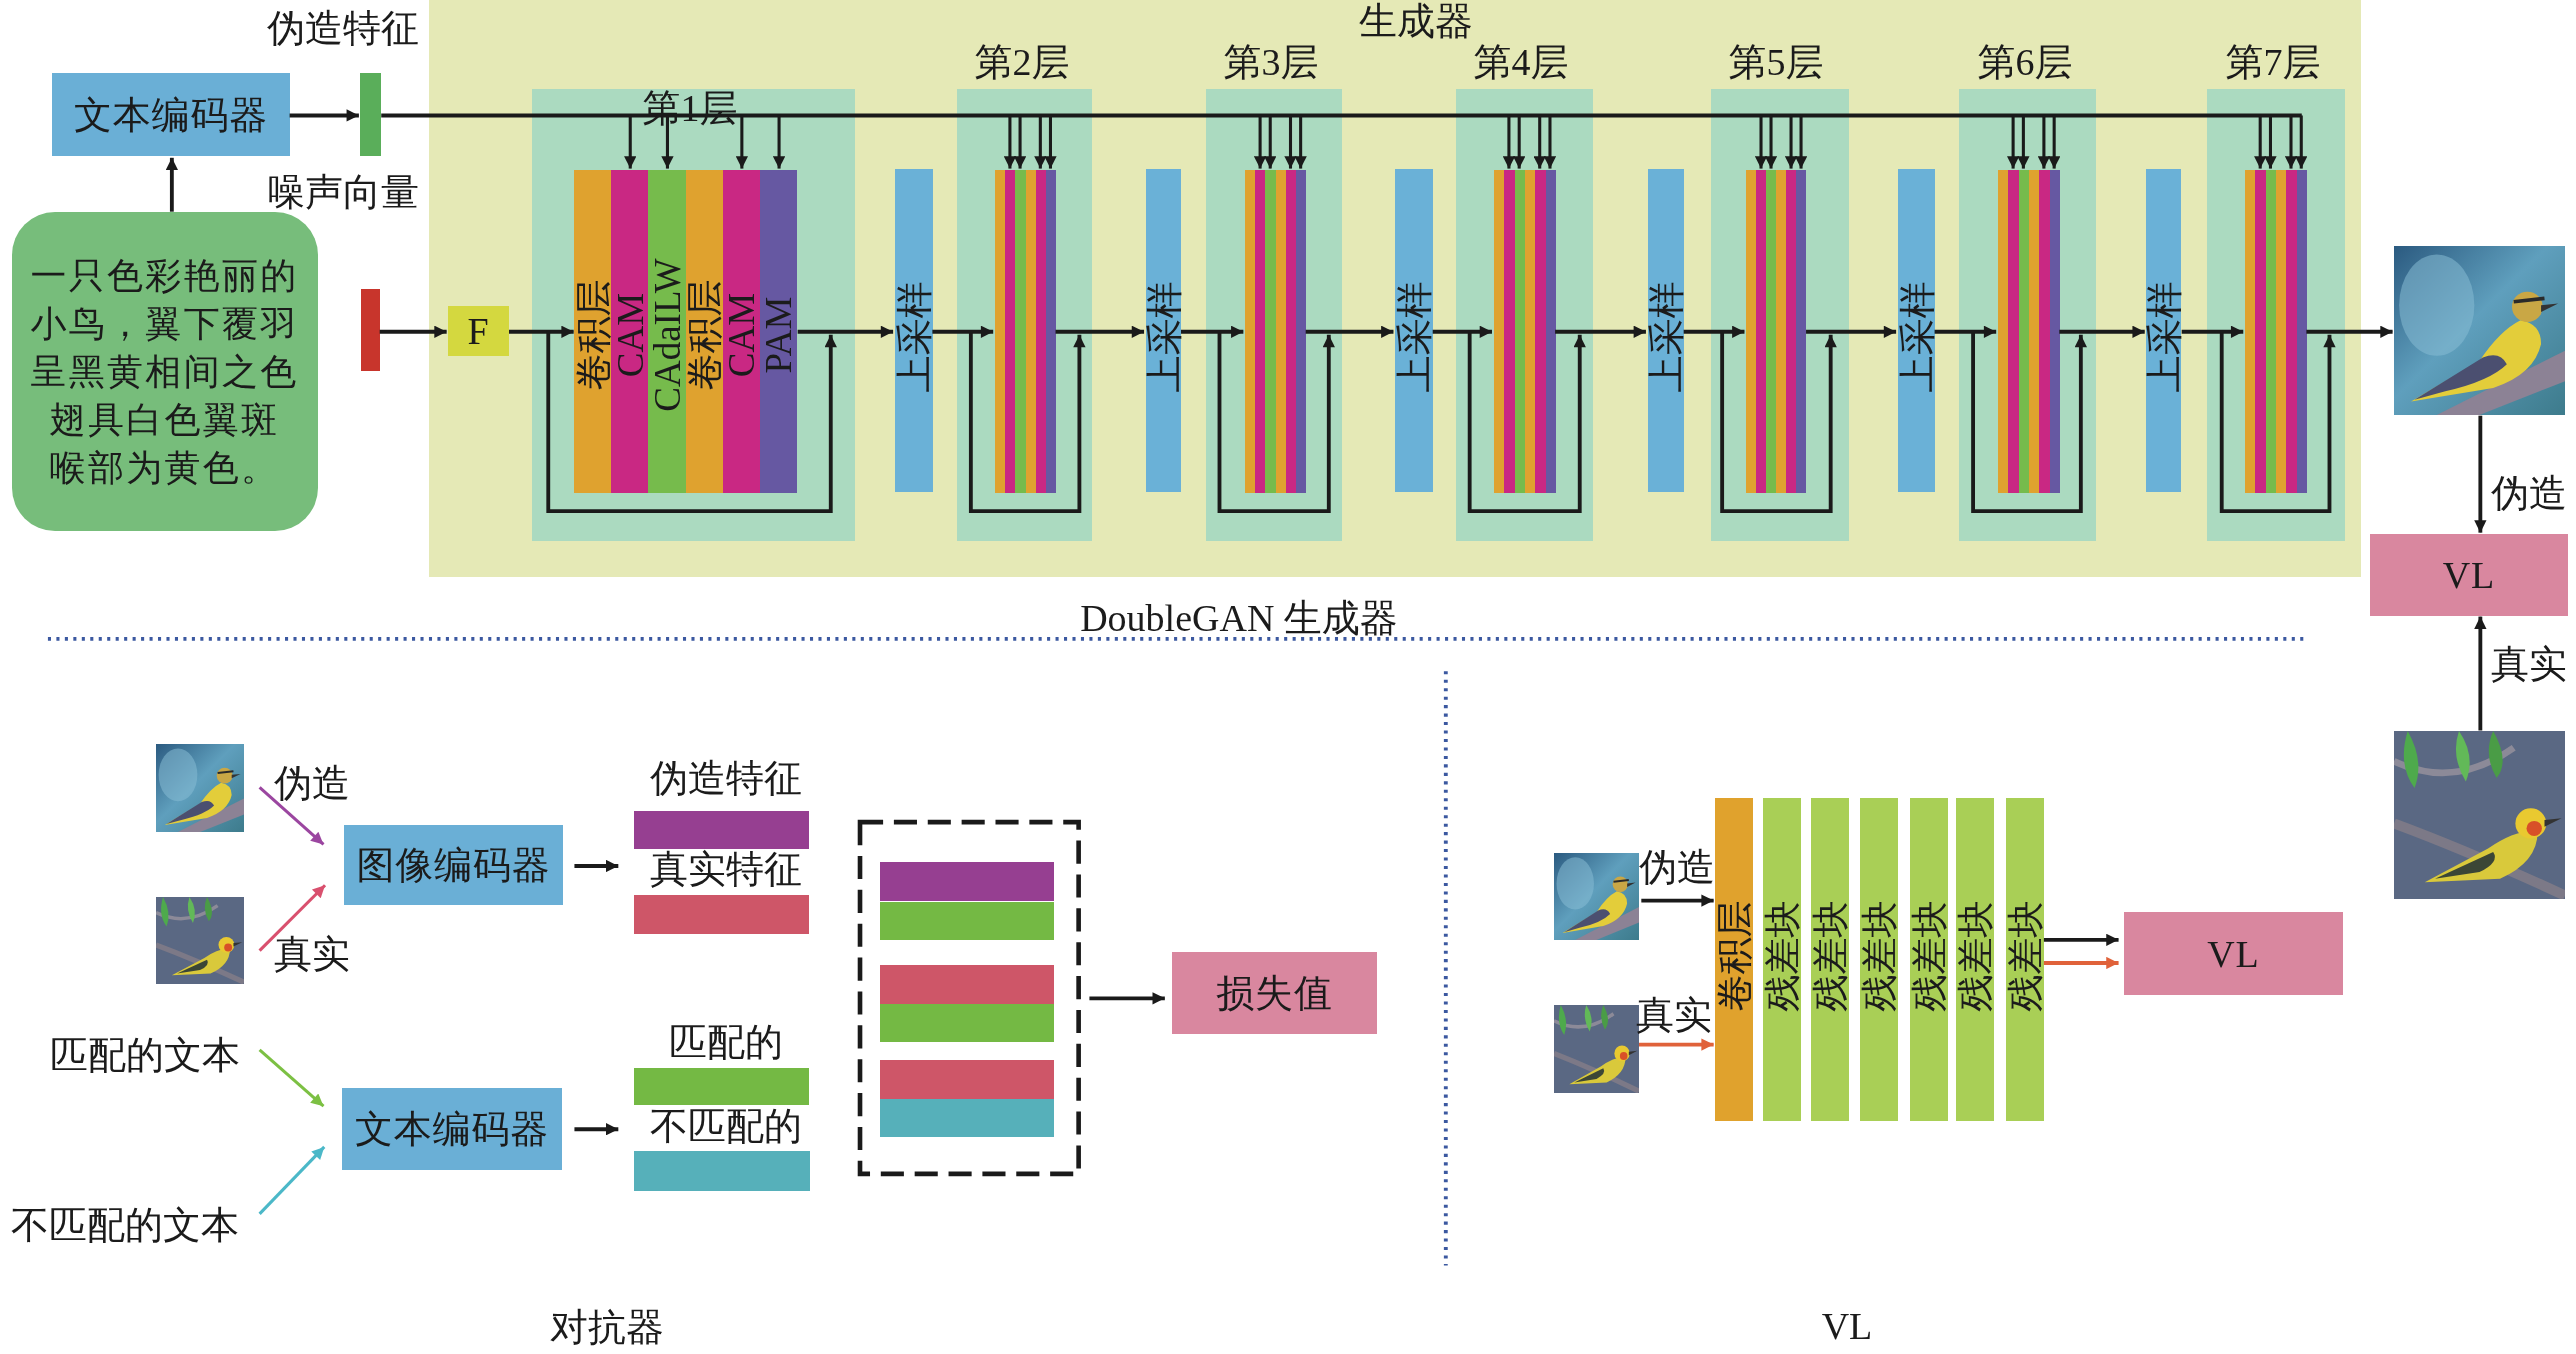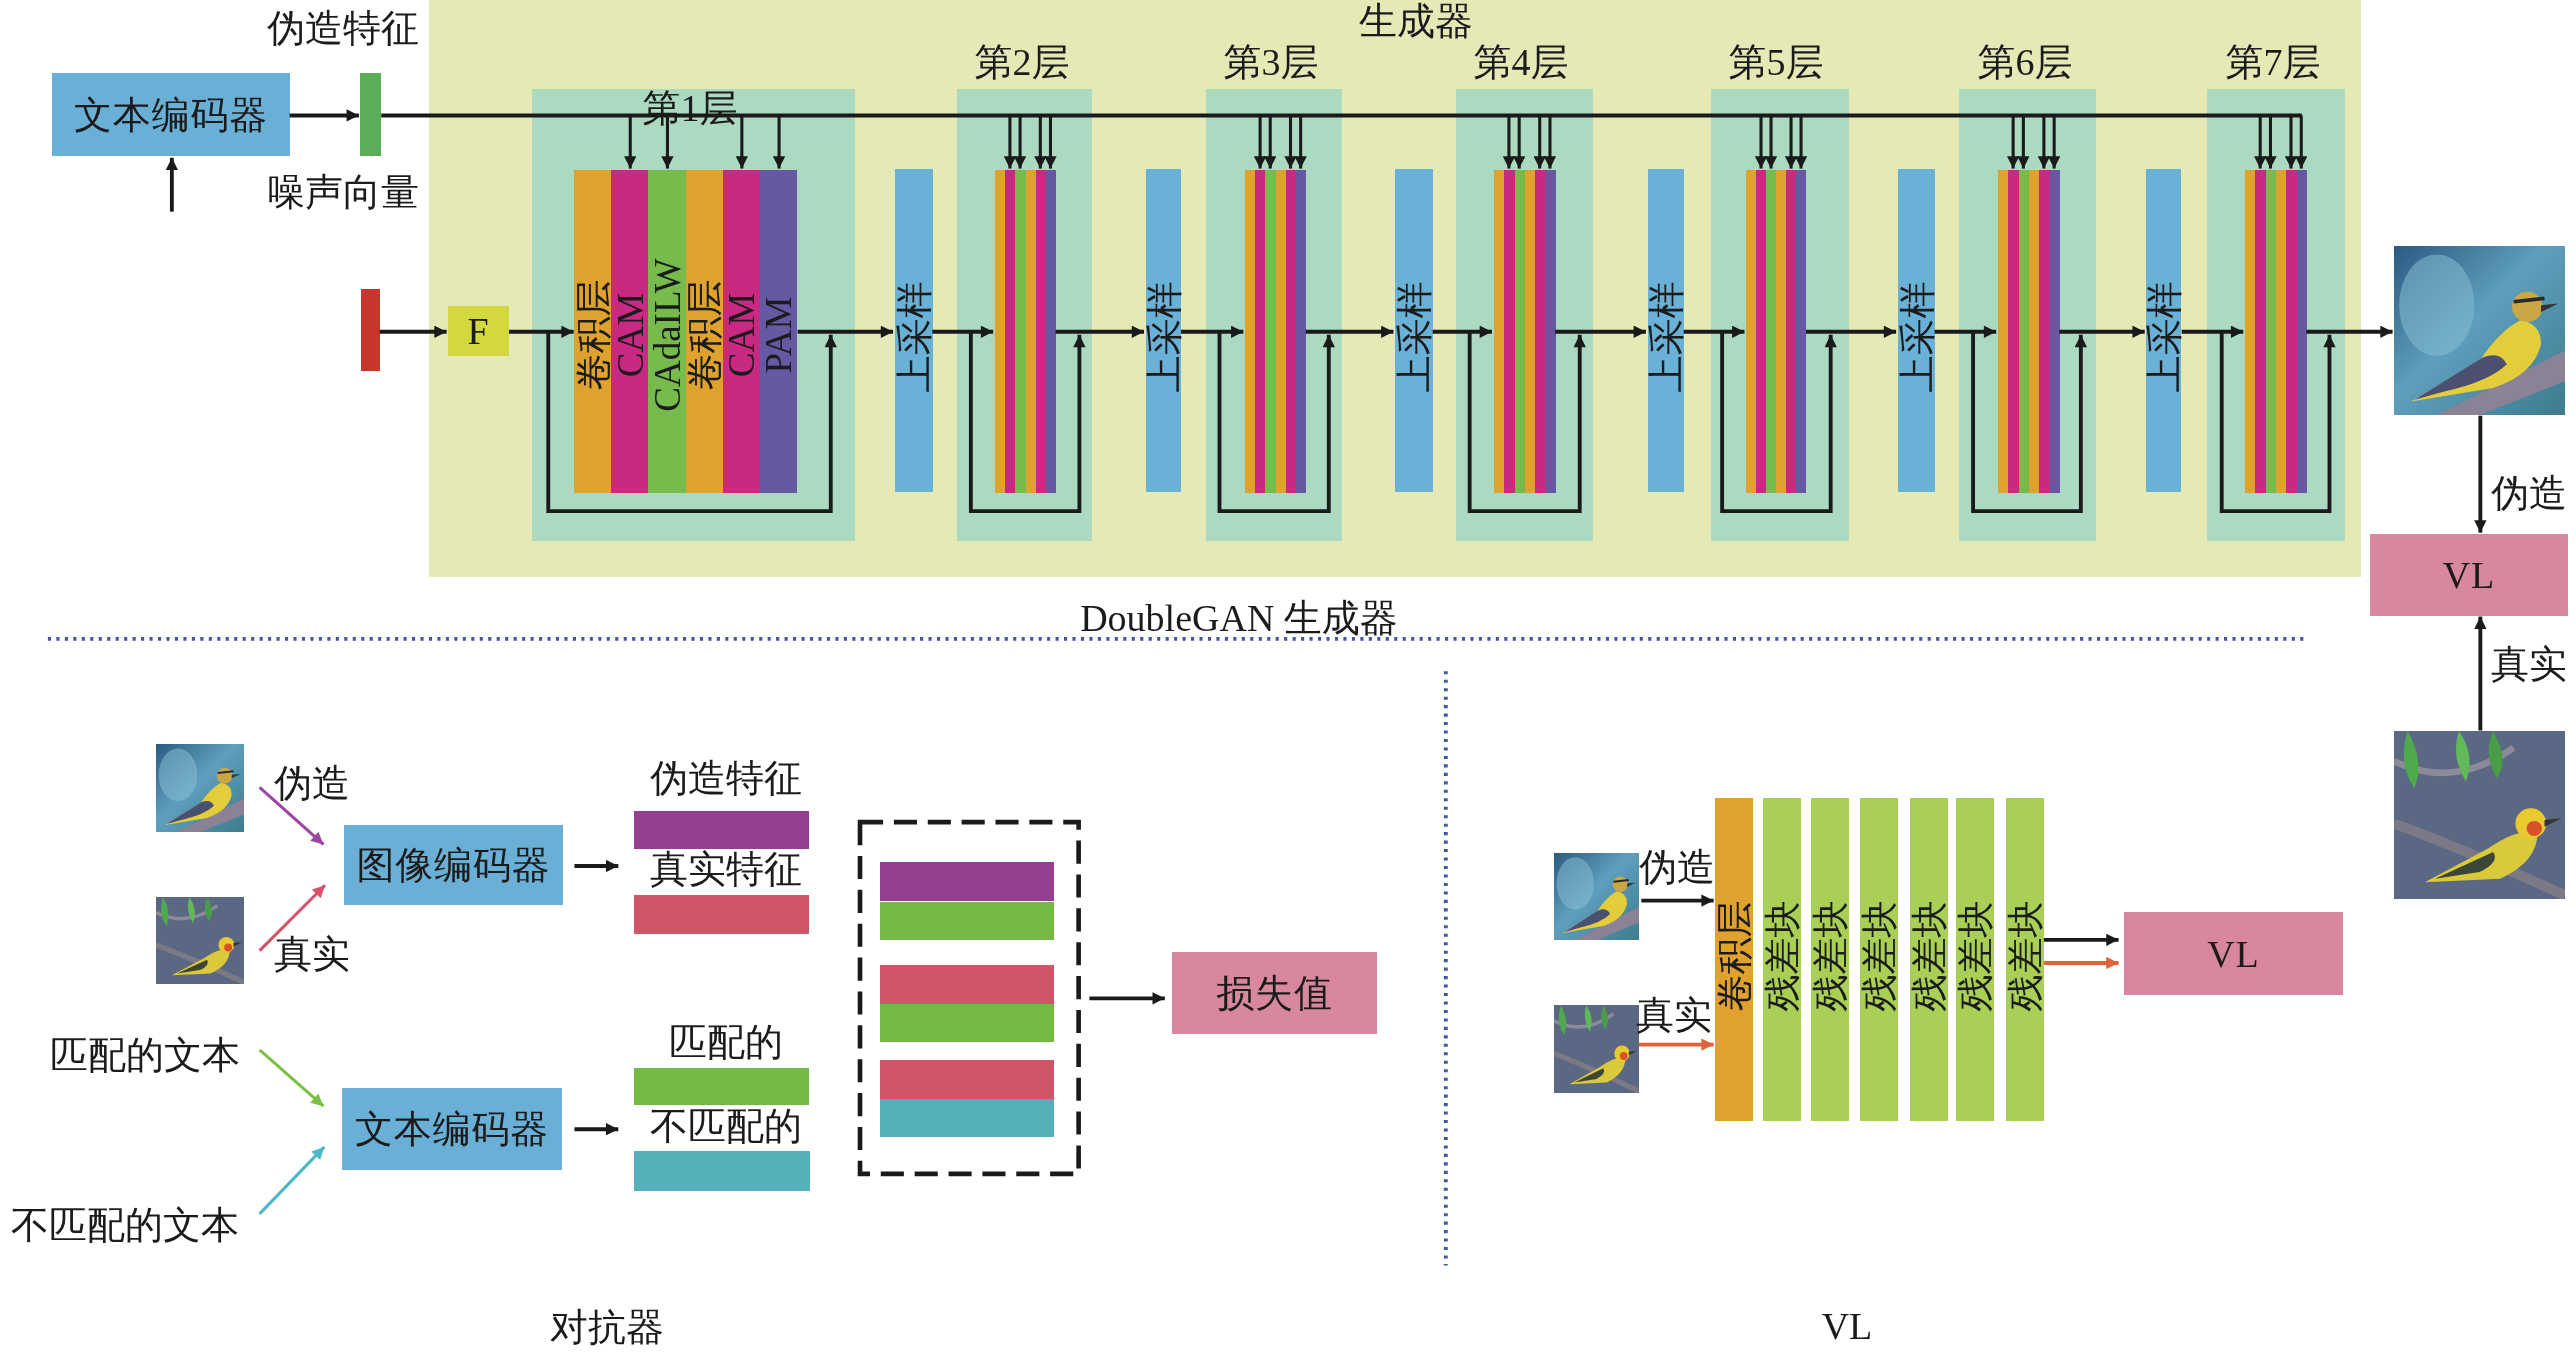--- a/index.html
+++ b/index.html
@@ -30,20 +30,27 @@
   <div class="lbl" style="left:1416px;top:21px;">生成器</div>
 
   <div class="lbl" style="left:343px;top:28px;">伪造特征</div>
   <div class="lbl" style="left:343px;top:192px;">噪声向量</div>
 
   <div class="box" style="left: 52px; top: 73px; width: 238px; height: 83px; background: rgb(106, 175, 214);">
     <span>文本编码器</span>
   </div>
   <div class="bar" style="left: 360px; top: 73px; width: 21px; height: 83px; background: rgb(90, 174, 90);"></div>
 
+  <div class="box textbox" style="left: 11.5px; top: 212px; width: 306px; height: 319px; background: rgb(119, 189, 123);">
+    <div>一只色彩艳丽的</div>
+    <div>小鸟，翼下覆羽</div>
+    <div>呈黑黄相间之色</div>
+    <div>翅具白色翼斑</div>
+    <div>喉部为黄色。</div>
+  </div>
 
   <div class="bar" style="left: 361px; top: 289px; width: 18.5px; height: 82px; background: rgb(200, 53, 44);"></div>
   <div class="box" style="left: 448px; top: 306px; width: 61px; height: 50px; background: rgb(212, 216, 63);">
     <span>F</span>
   </div>
 
   <div id="generator-layers">
       <div class="teal" style="left:532px;width:323px;background:#abdac0;"></div>
       <div class="lbl" style="left:690px;top:62px;font-size:38px;margin-top:46px;">第1层</div>
       <div class="stripes" style="left:574px;width:223px;">

